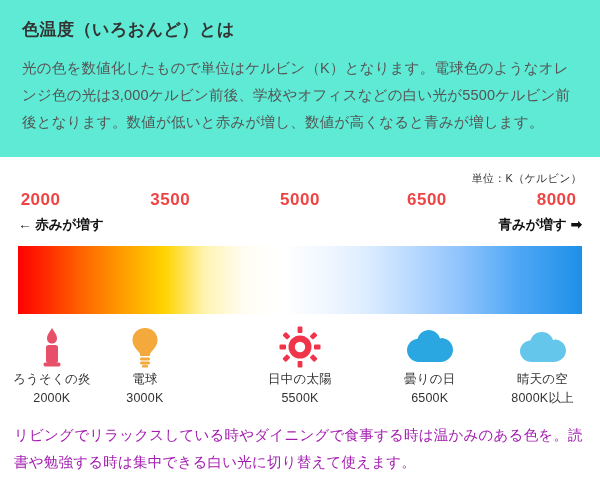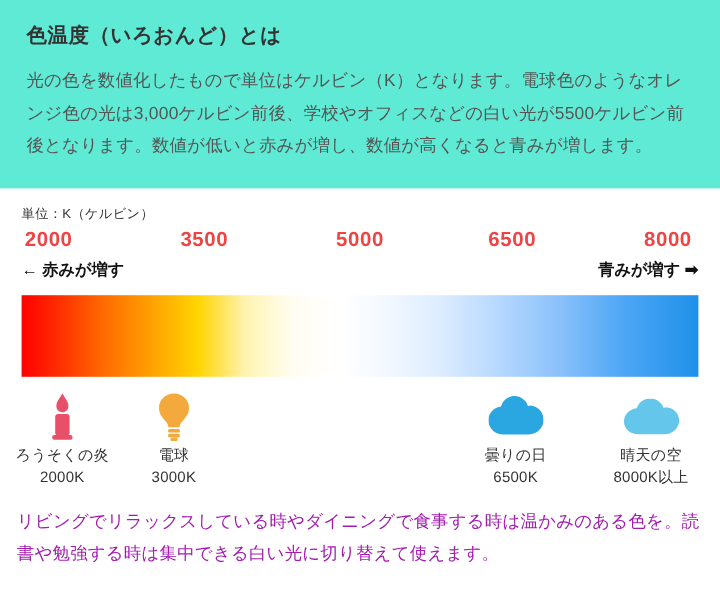--- a/index.html
+++ b/index.html
@@ -39,21 +39,21 @@
     color: #555555;
     margin: 0;
     letter-spacing: 0.2px;
   }
   
   .scale-section {
     padding: 0 18px;
     box-sizing: border-box;
   }
   .unit-note {
-    text-align: left;
+    text-align: right;
     font-size: 11px;
     color: #333333;
     margin-top: 14px;
     margin-bottom: 4px;
     letter-spacing: 0.3px;
   }
   .kelvin-row {
     position: relative;
     height: 24px;
     margin-top: 2px;
@@ -197,20 +197,42 @@
             <rect x="11" y="35.5" width="10" height="3" rx="1.4" fill="#f4a93c"></rect>
             <rect x="13" y="39" width="6" height="2.6" rx="1.2" fill="#f4a93c"></rect>
           </svg>
         </div>
         <div class="icon-caption">
           <span>電球</span>
           <span class="val">3000K</span>
         </div>
       </div>
 
+      <div class="icon-item" style="left:50%;">
+        <div class="icon-glyph">
+          <svg width="42" height="42" viewBox="0 0 42 42" aria-hidden="true">
+            <g fill="#f0344a">
+              <circle cx="21" cy="21" r="11.5"></circle>
+              <circle cx="21" cy="21" r="5.2" fill="#ffffff"></circle>
+              <rect x="18.6" y="0.5" width="4.8" height="6.5" rx="1"></rect>
+              <rect x="18.6" y="35" width="4.8" height="6.5" rx="1"></rect>
+              <rect x="0.5" y="18.6" width="6.5" height="4.8" rx="1"></rect>
+              <rect x="35" y="18.6" width="6.5" height="4.8" rx="1"></rect>
+              <rect x="5" y="6.6" width="4.8" height="6.5" rx="1" transform="rotate(-45 7.4 9.8)"></rect>
+              <rect x="32.2" y="6.6" width="4.8" height="6.5" rx="1" transform="rotate(45 34.6 9.8)"></rect>
+              <rect x="5" y="28.9" width="4.8" height="6.5" rx="1" transform="rotate(45 7.4 32.1)"></rect>
+              <rect x="32.2" y="28.9" width="4.8" height="6.5" rx="1" transform="rotate(-45 34.6 32.1)"></rect>
+            </g>
+          </svg>
+        </div>
+        <div class="icon-caption">
+          <span>日中の太陽</span>
+          <span class="val">5500K</span>
+        </div>
+      </div>
 
       <div class="icon-item" style="left:73%;">
         <div class="icon-glyph">
           <svg width="46" height="34" viewBox="0 0 46 34" aria-hidden="true">
             <path d="M33 8.5 C31.6 3.6, 27.1 0, 21.8 0 C16.4 0, 11.9 3.7, 10.6 8.7 C4.6 9.3, 0 14.3, 0 20.3 C0 26.8, 5.3 32, 11.8 32 L33.6 32 C40.4 32, 46 26.5, 46 19.8 C46 13.6, 41.2 8.5, 35.1 8 Z" fill="#2aa7e0"></path>
           </svg>
         </div>
         <div class="icon-caption">
           <span>曇りの日</span>
           <span class="val">6500K</span>

